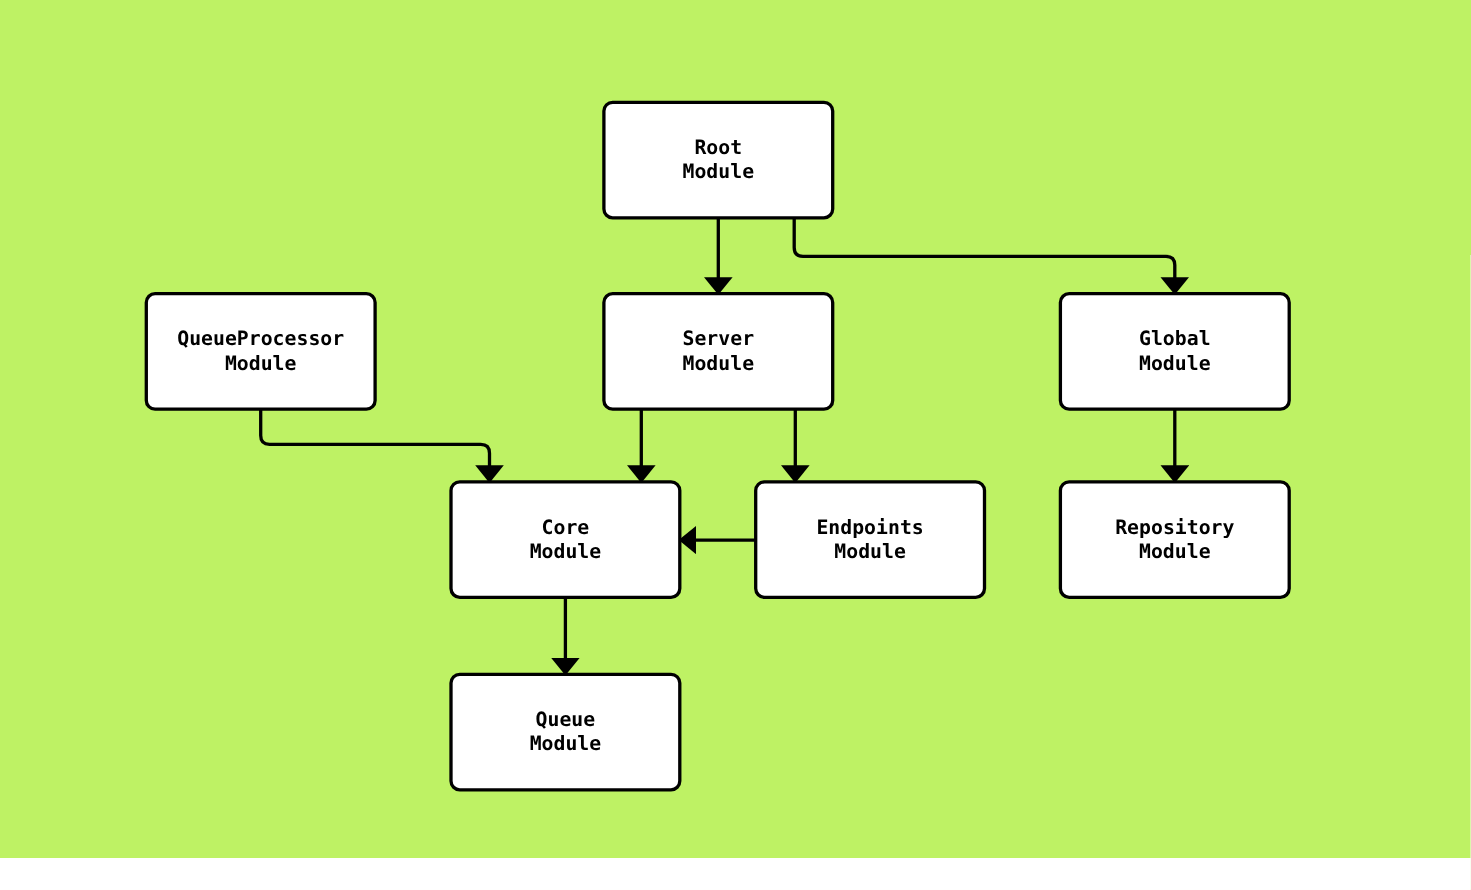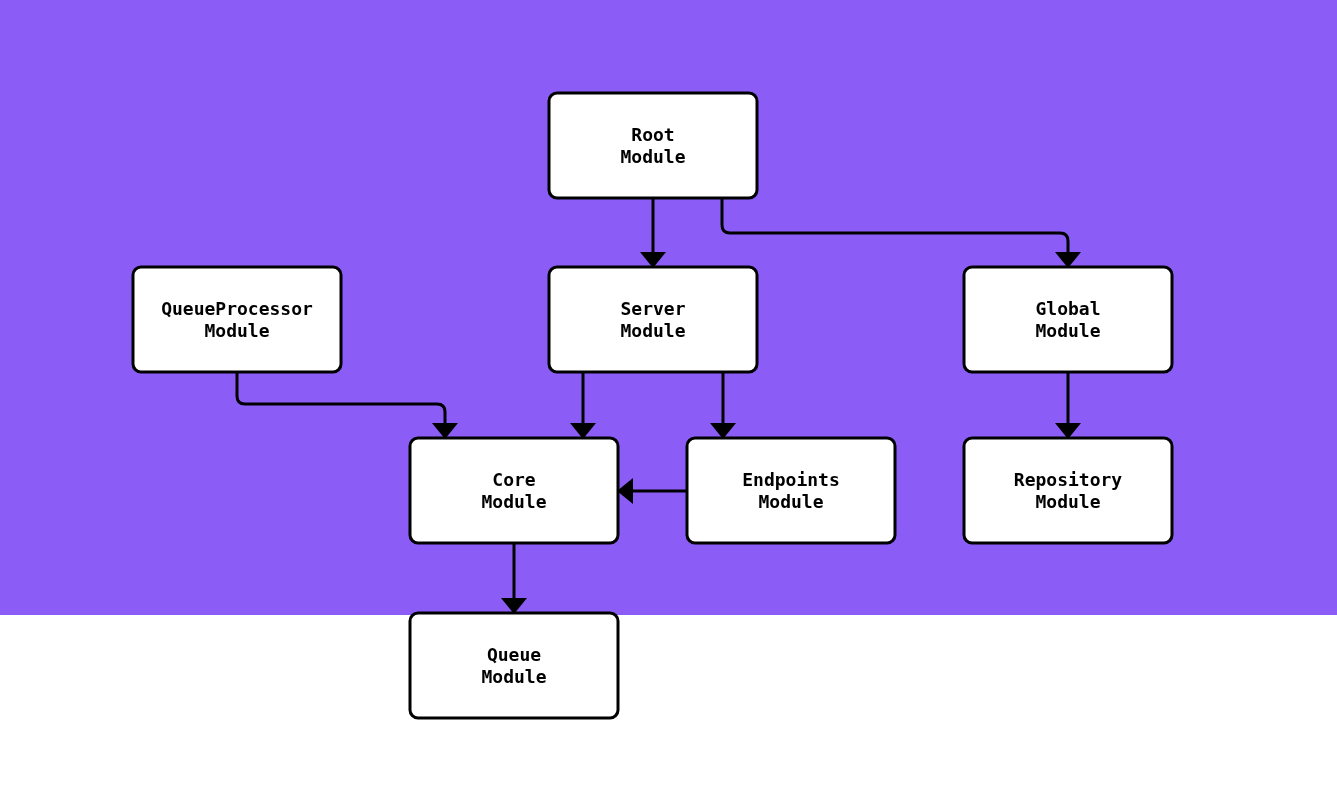--- a/index.html
+++ b/index.html
@@ -7,22 +7,22 @@
     padding: 0;
     width: 1337px;
     height: 809px;
     background: #ffffff;
     overflow: hidden;
     font-family: "DejaVu Sans Mono", monospace;
   }
   .canvas {
     position: relative;
     width: 1337px;
-    height: 615px;
-    background: #8b5cf6;
+    height: 780px;
+    background: #bef264;
   }
   svg.diagram {
     display: block;
     width: 1337px;
     height: 809px;
   }
   svg.diagram text {
     font-family: "DejaVu Sans Mono", "Liberation Mono", monospace;
     font-weight: 700;
     font-size: 18px;

